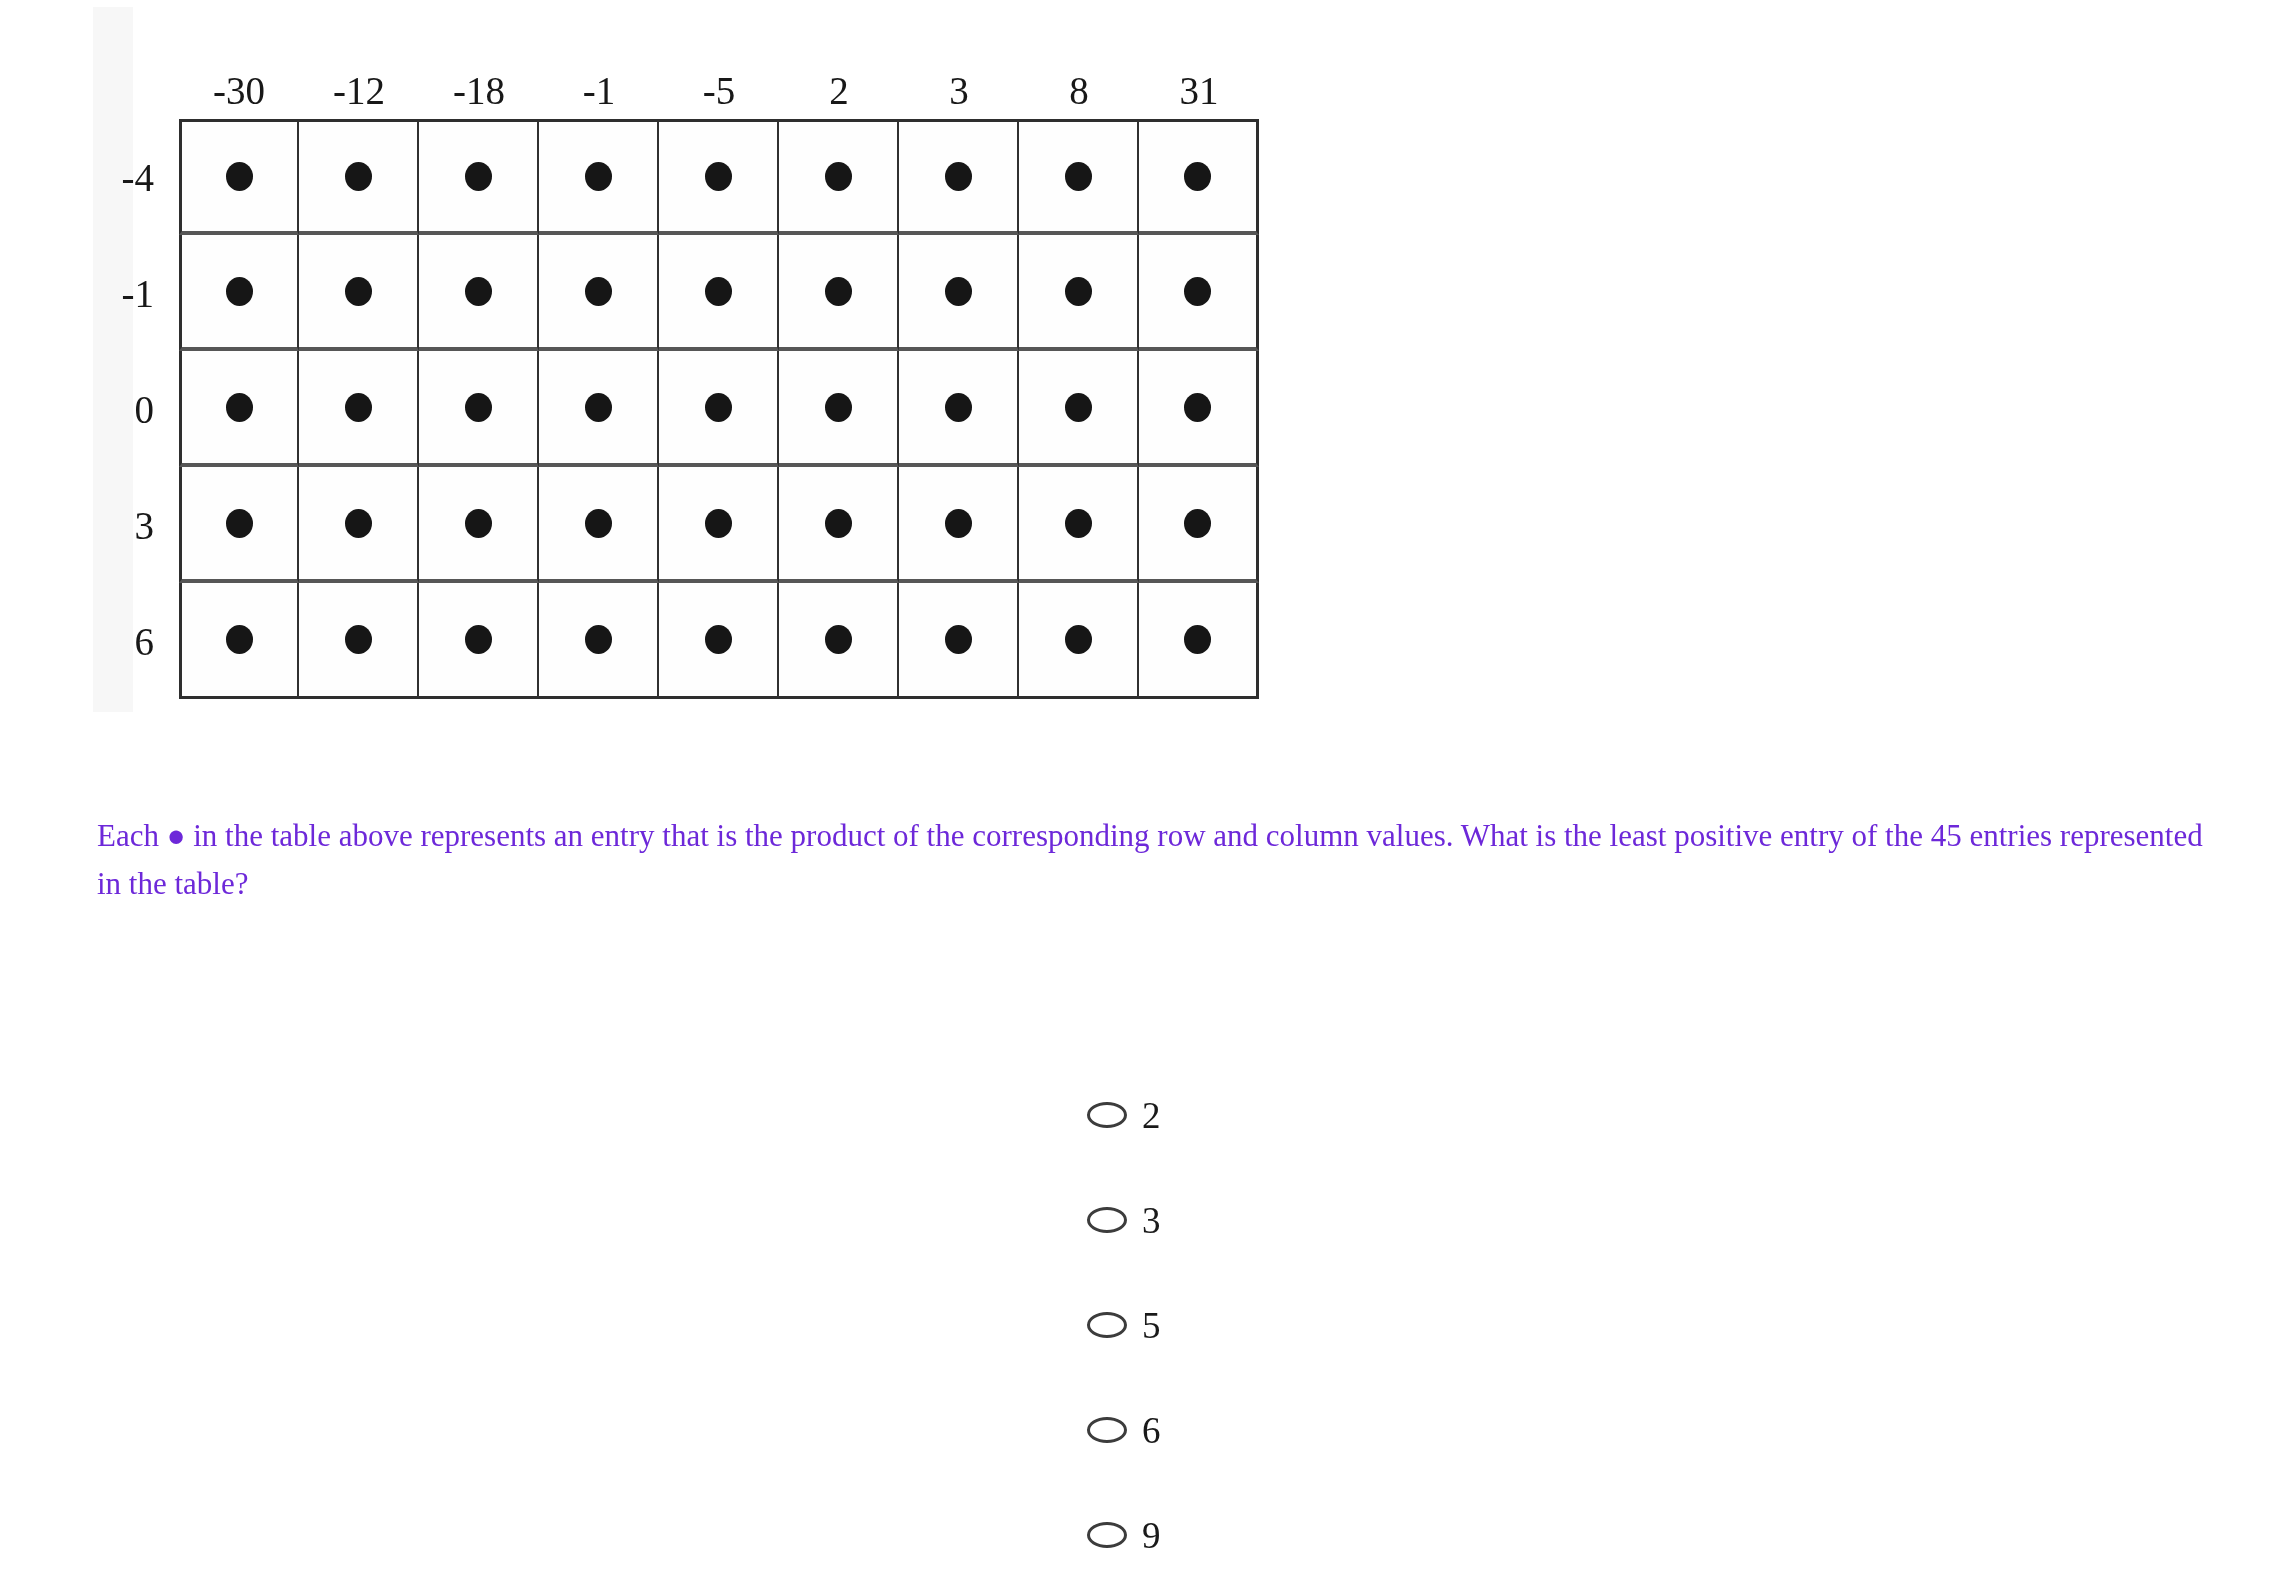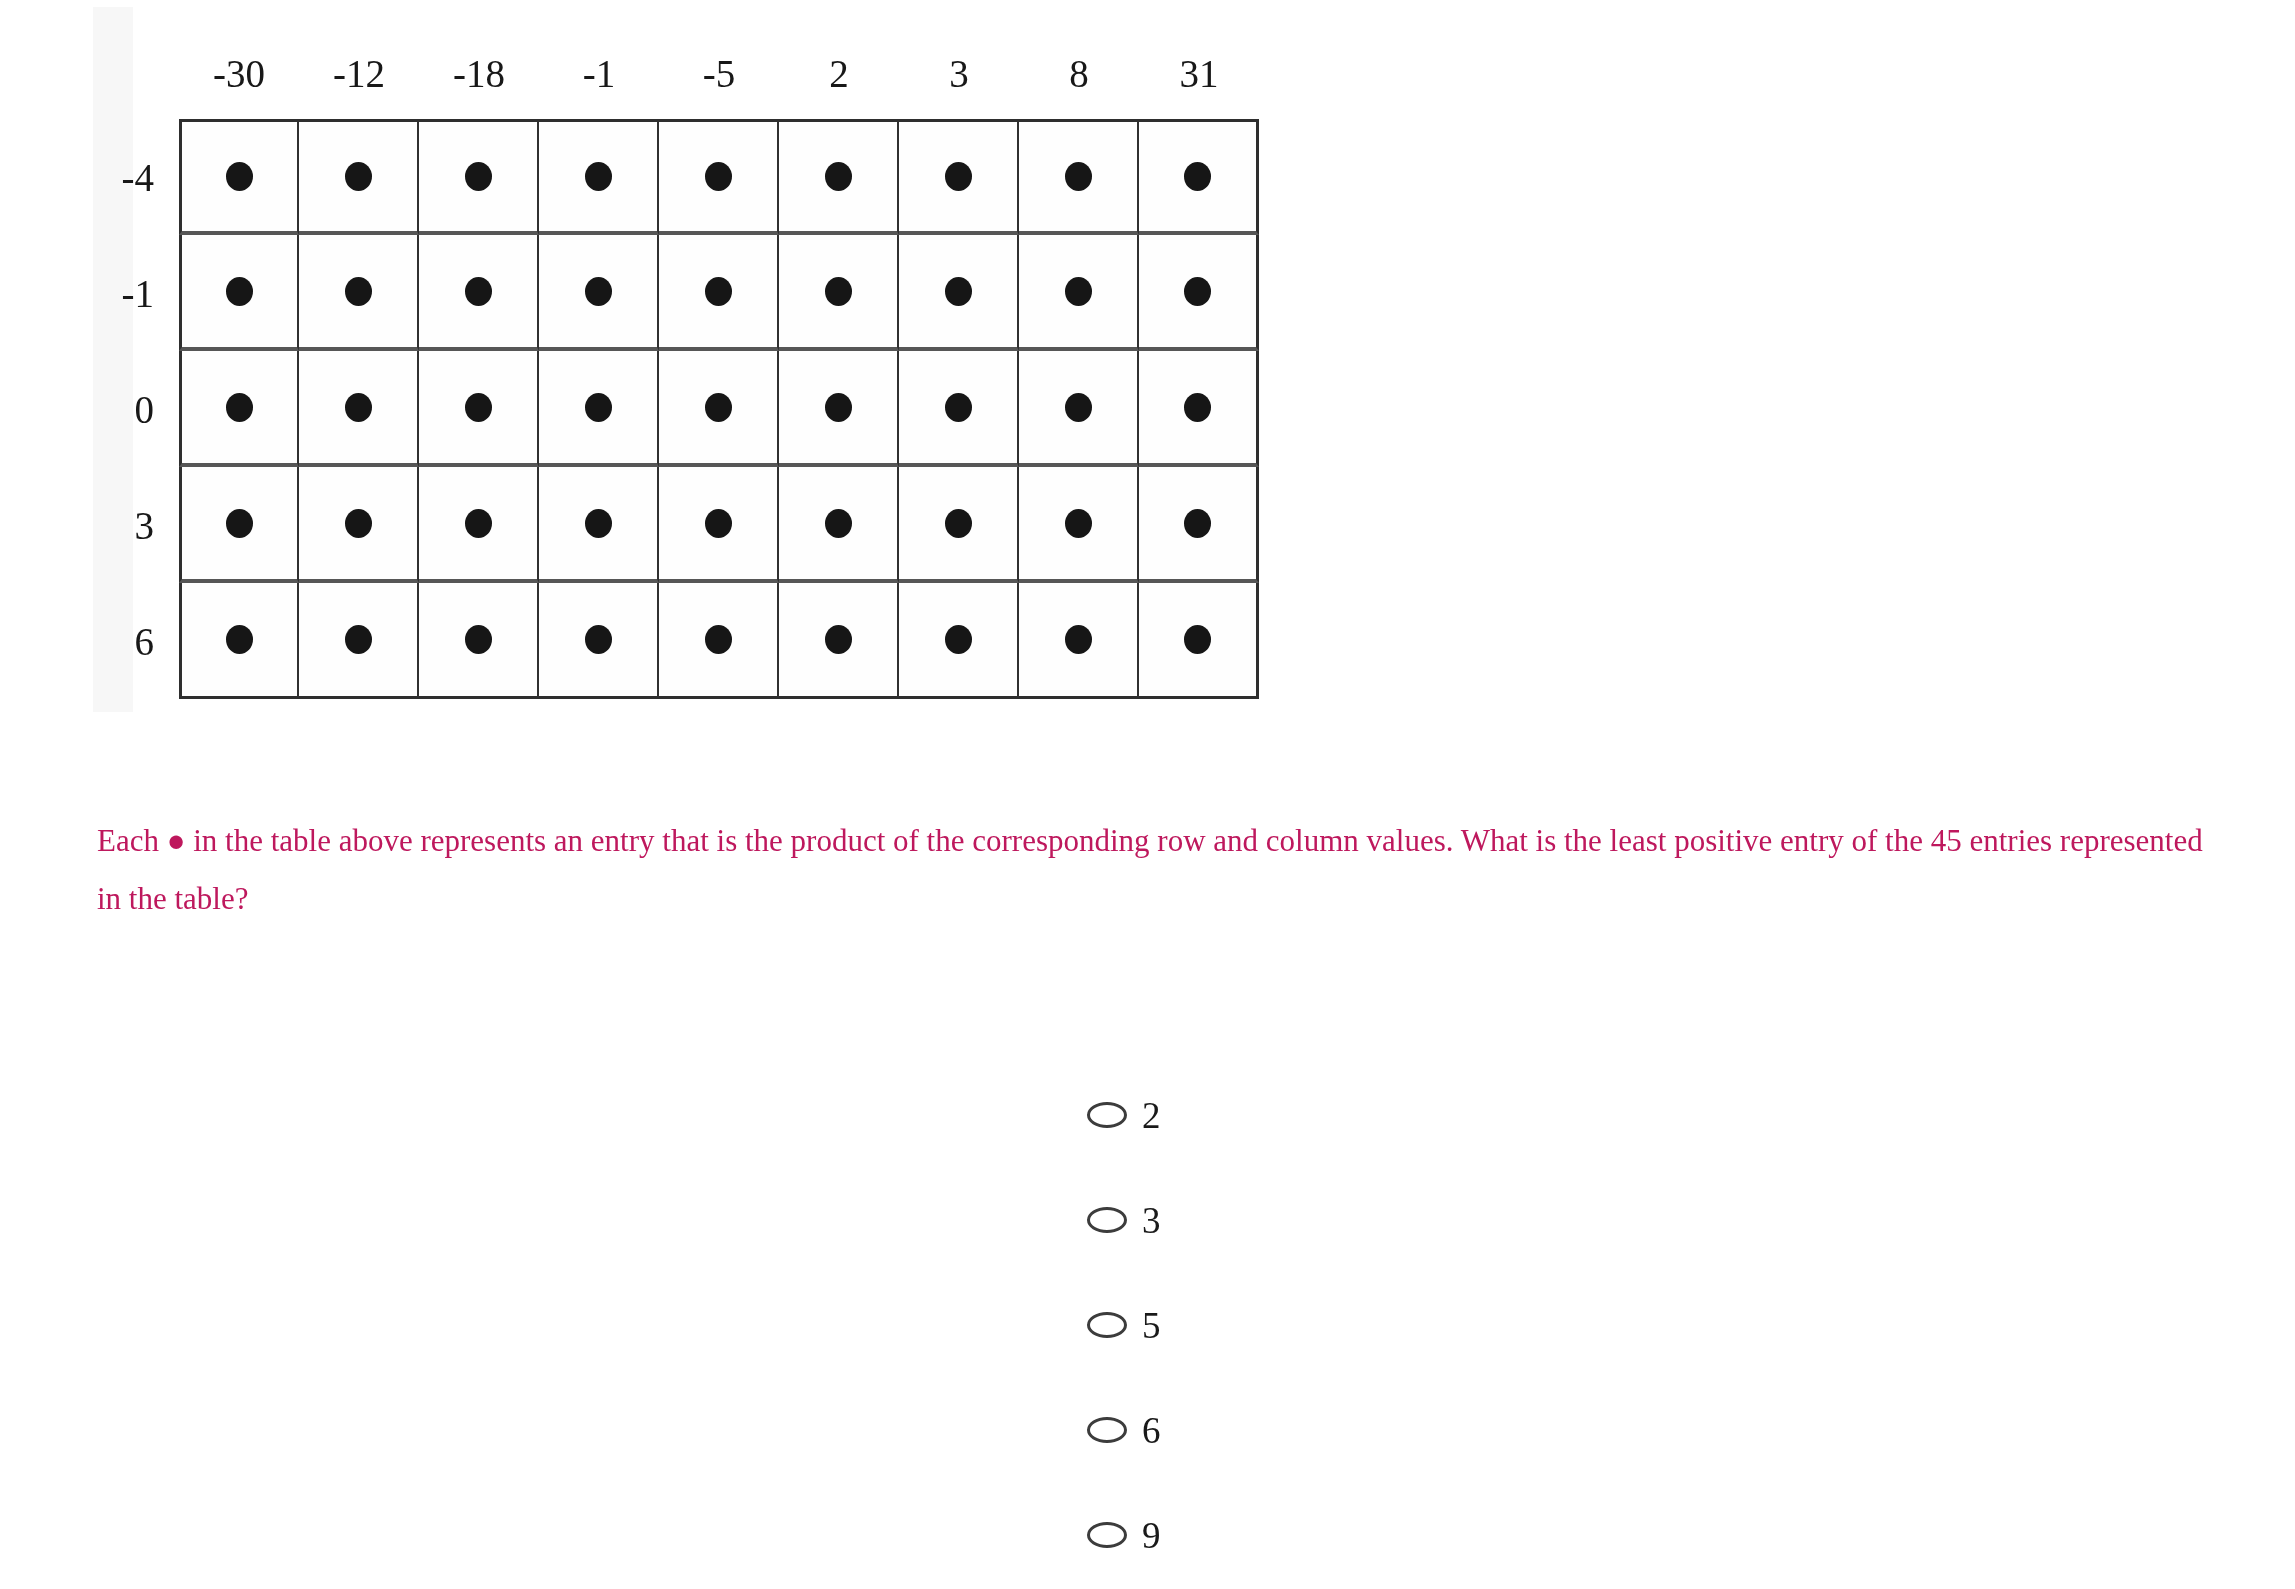--- a/index.html
+++ b/index.html
@@ -34,21 +34,21 @@
     display: grid;
     grid-template-columns: 91px repeat(9, 120px);
     grid-template-rows: 58px repeat(5, 116px);
     filter: blur(0.5px);
   }
   .corner { background: transparent; }
   .colhead {
     display: flex;
     align-items: flex-end;
     justify-content: center;
-    padding-bottom: 23px;
+    padding-bottom: 6px;
     font-size: 39px;
     color: #181818;
     font-family: Liberation Serif, serif;
   }
   .rowhead {
     display: flex;
     align-items: center;
     justify-content: flex-end;
     padding-right: 25px;
     font-size: 39px;
@@ -74,22 +74,22 @@
   }
 
   
   .question {
     position: absolute;
     left: 97px;
     top: 812px;
     width: 2136px;
     margin: 0;
     font-size: 31px;
-    line-height: 58px;
-    color: #be185d;
+    line-height: 48px;
+    color: #6d28d9;
   }
 
   
   .options {
     position: absolute;
     left: 1087px;
     top: 1096px;
   }
   .option {
     display: flex;

